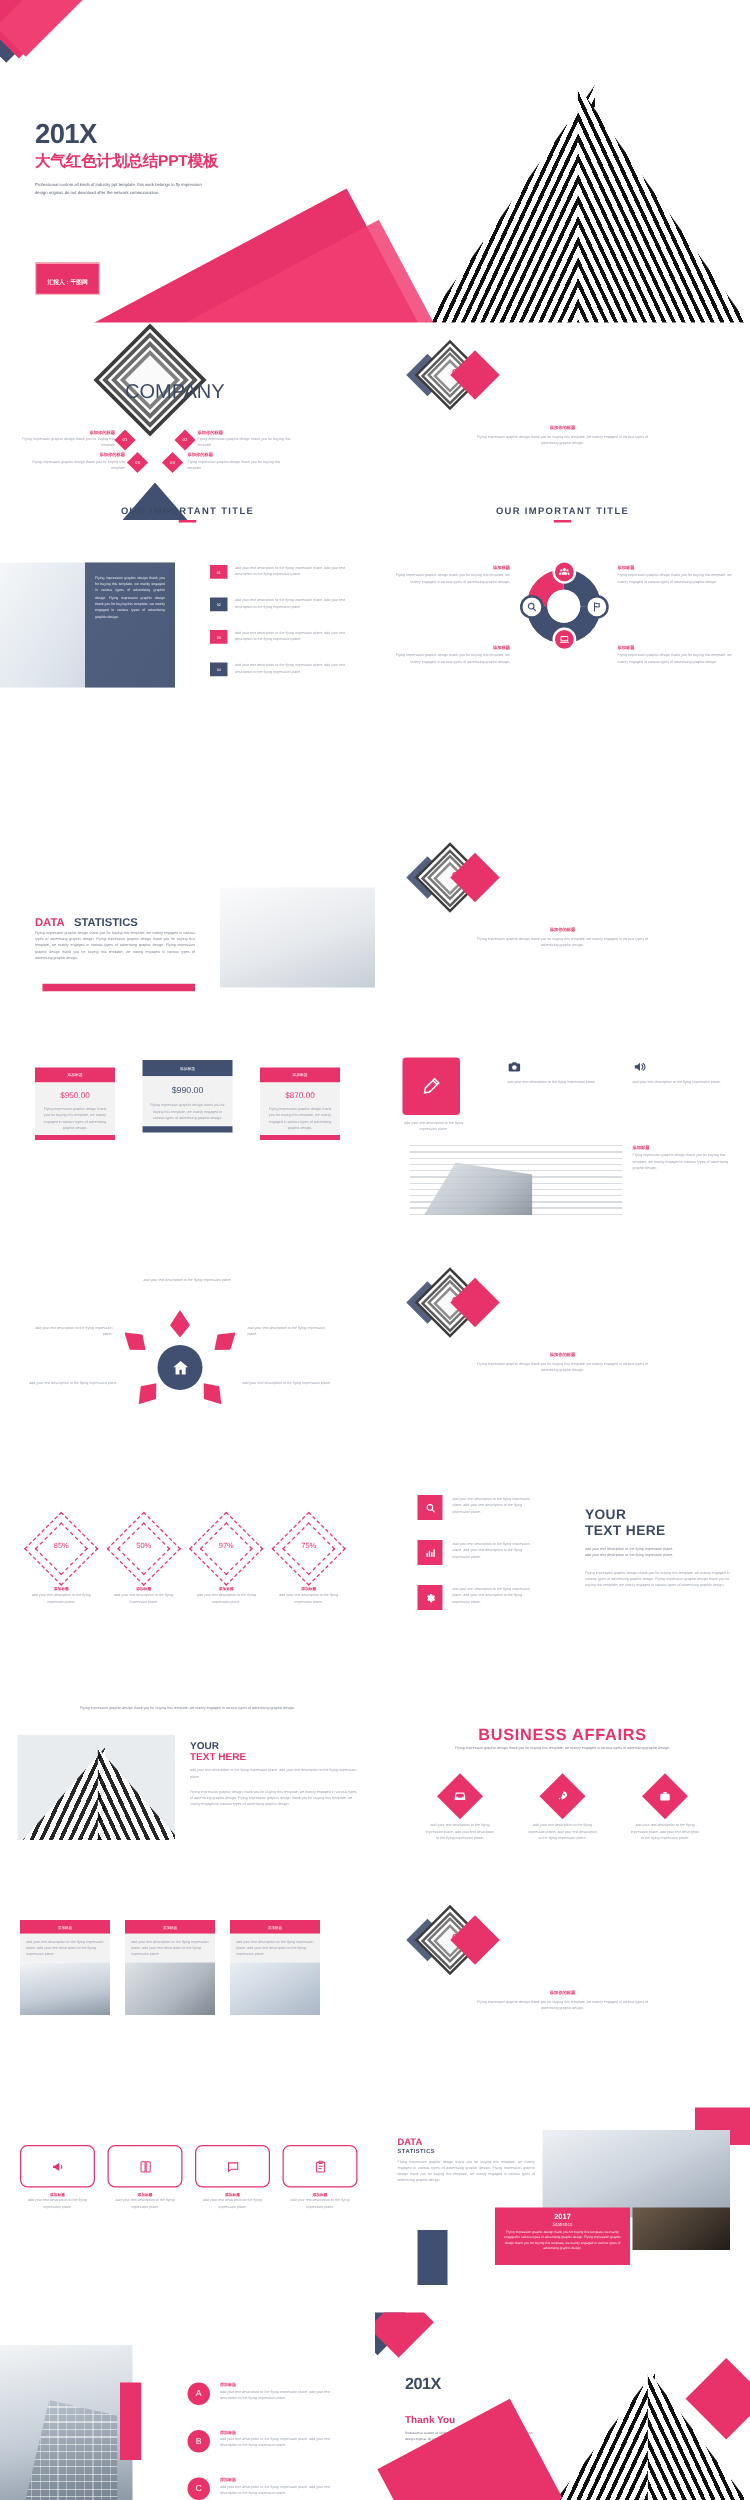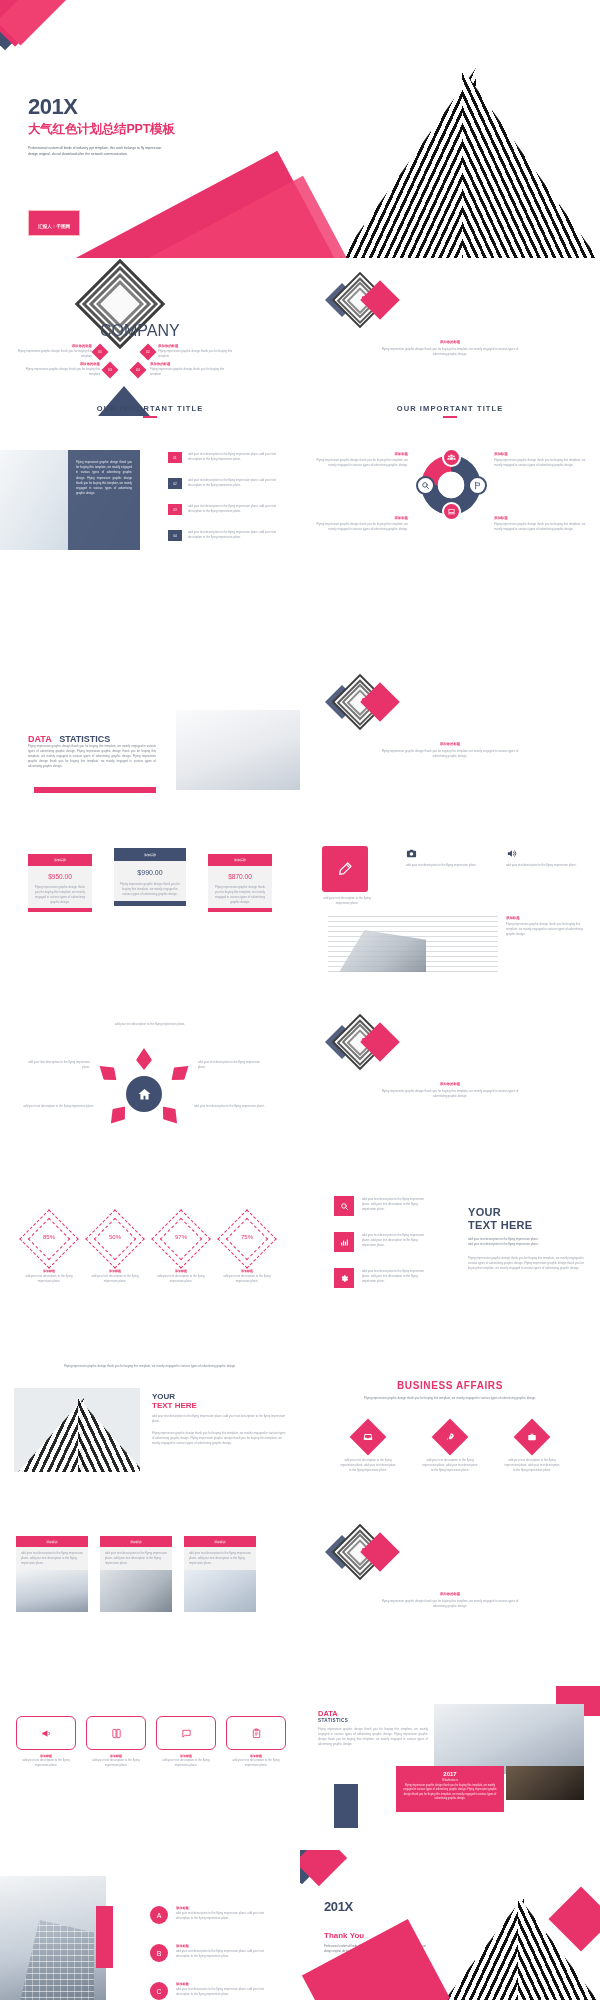--- a/index.html
+++ b/index.html
@@ -111,21 +111,21 @@
     <div style="position:absolute;left:88px;top:14px;width:64px;height:64px;transform:rotate(45deg);">
       <div style="position:absolute;inset:0;background:#3c3c3c;"></div>
       <div style="position:absolute;inset:3px;background:#fff;"></div>
       <div style="position:absolute;inset:5px;background:#555;"></div>
       <div style="position:absolute;inset:8px;background:#fff;"></div>
       <div style="position:absolute;inset:10px;background:#6a6a6a;"></div>
       <div style="position:absolute;inset:13px;background:#fff;"></div>
       <div style="position:absolute;inset:15px;background:#808080;"></div>
       <div style="position:absolute;inset:18px;background:#fafafa;"></div>
     </div>
-    <div style="position:absolute;left:100px;top:64px;width:40px;text-align:center;">COMPANY</div>
+    <div style="position:absolute;left:100px;top:47px;width:40px;text-align:center;">COMPANY</div>
 
     <div style="position:absolute;left:14px;top:86px;width:78px;text-align:right;">
       <div class="cap-cn">添加你的标题</div>
       <div class="body-txt" style="margin-top:1px;">Flying impression graphic design thank you for buying this template</div>
     </div>
     <div class="num-dia" style="left:94px;top:88px;width:12px;height:12px;">
         <span>01</span>
       </div>
 
     <div style="position:absolute;left:158px;top:86px;width:78px;">
@@ -550,21 +550,21 @@
     </div>
     <div style="position:absolute;left:152px;top:52px;width:134px;">
       <div style="font-size:8px;font-weight:bold;color:#3d4a66;line-height:1.15;">YOUR</div>
       <div style="font-size:8px;font-weight:bold;color:#e8336a;line-height:1.15;">TEXT HERE</div>
       <div class="body-txt" style="margin-top:4px;">add your text description to the flying impression plane. add your text description to the flying impression plane.</div>
       <div class="body-txt" style="margin-top:6px;">Flying impression graphic design thank you for buying this template, we mainly engaged in various types of advertising graphic design. Flying impression graphic design thank you for buying this template, we mainly engaged in various types of advertising graphic design.</div>
     </div>
   </div>
 
   <div class="slide half" style="left:300px;top:1340px;">
-    <div style="position:absolute;left:0;right:0;top:40px;text-align:center;font-size:10px;font-weight:bold;color:#e8336a;letter-spacing:.6px;">BUSINESS AFFAIRS</div>
+    <div style="position:absolute;left:0;right:0;top:40px;text-align:center;font-size:13px;font-weight:bold;color:#e8336a;letter-spacing:.6px;">BUSINESS AFFAIRS</div>
     <div class="body-txt-d" style="position:absolute;left:40px;top:56px;width:220px;text-align:center;">Flying impression graphic design thank you for buying this template, we mainly engaged in various types of advertising graphic design.</div>
 
     <div style="position:absolute;left:40px;top:84px;width:56px;text-align:center;">
       <div style="width:26px;height:26px;background:#e8336a;transform:rotate(45deg);margin:0 auto;display:flex;align-items:center;justify-content:center;">
         <svg width="10" height="10" viewBox="0 0 24 24" fill="#fff" style="transform:rotate(-45deg);">
             <path d="M4 5h16l2 8v6H2v-6zm1.6 2L4 13h4l1 2h6l1-2h4l-1.6-6z"></path>
           </svg>
       </div>
       <div class="body-txt" style="margin-top:8px;">add your text description to the flying impression plane. add your text description to the flying impression plane.</div>
     </div>

